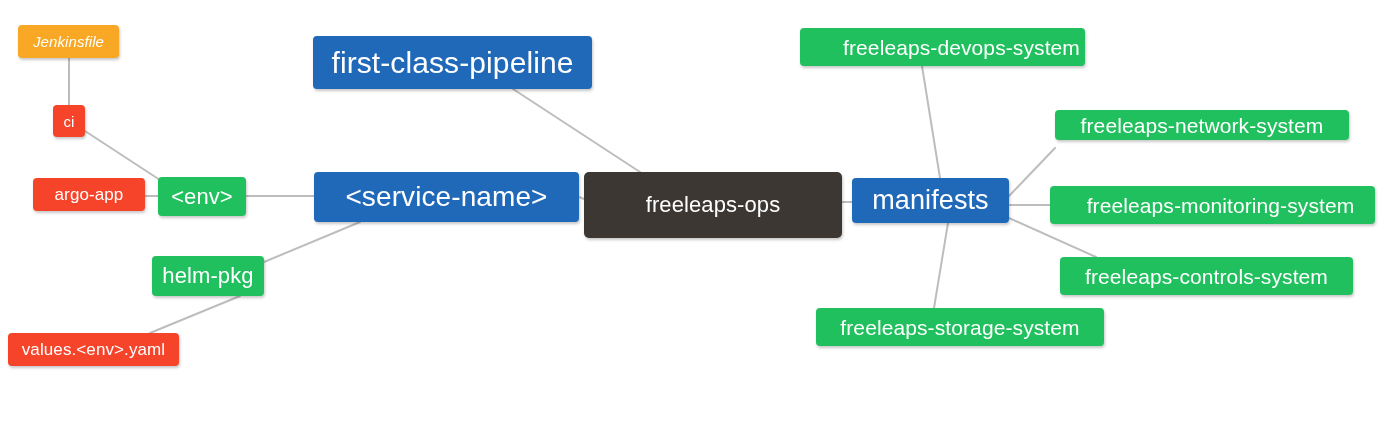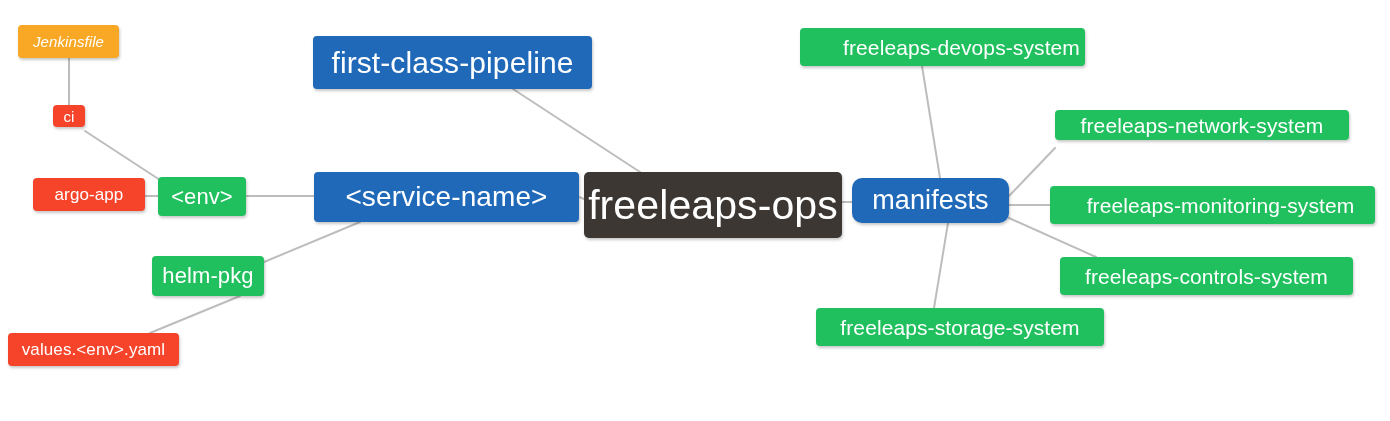--- a/index.html
+++ b/index.html
@@ -64,28 +64,28 @@
       <line x1="513" y1="89" x2="640" y2="172" stroke="#bdbdbd" stroke-width="2" stroke-linecap="round"></line>
       <line x1="842" y1="202" x2="852" y2="202" stroke="#bdbdbd" stroke-width="2" stroke-linecap="round"></line>
       <line x1="940" y1="178" x2="922" y2="66" stroke="#bdbdbd" stroke-width="2" stroke-linecap="round"></line>
       <line x1="1009" y1="196" x2="1055" y2="148" stroke="#bdbdbd" stroke-width="2" stroke-linecap="round"></line>
       <line x1="1009" y1="205" x2="1050" y2="205" stroke="#bdbdbd" stroke-width="2" stroke-linecap="round"></line>
       <line x1="1009" y1="218" x2="1096" y2="257" stroke="#bdbdbd" stroke-width="2" stroke-linecap="round"></line>
       <line x1="948" y1="223" x2="934" y2="308" stroke="#bdbdbd" stroke-width="2" stroke-linecap="round"></line>
     </svg>
   <div id="node-layer">
       <div class="node node-orange" style="left: 18px; top: 25px; width: 101px; height: 33px; font-size: 15px;">Jenkinsfile</div>
-      <div class="node node-red" style="left: 53px; top: 105px; width: 32px; height: 22px; font-size: 15px;">ci</div>
+      <div class="node node-red" style="left: 53px; top: 105px; width: 32px; height: 32px; font-size: 15px;">ci</div>
       <div class="node node-red" style="left: 33px; top: 178px; width: 112px; height: 33px; font-size: 17px;">argo-app</div>
       <div class="node node-green" style="left: 158px; top: 177px; width: 88px; height: 39px; font-size: 22px;">&lt;env&gt;</div>
       <div class="node node-green" style="left: 152px; top: 256px; width: 112px; height: 40px; font-size: 22px;">helm-pkg</div>
       <div class="node node-red" style="left: 8px; top: 333px; width: 171px; height: 33px; font-size: 17px;">values.&lt;env&gt;.yaml</div>
       <div class="node node-blue" style="left: 313px; top: 36px; width: 279px; height: 53px; font-size: 30px;">first-class-pipeline</div>
       <div class="node node-blue" style="left: 314px; top: 172px; width: 265px; height: 50px; font-size: 28px;">&lt;service-name&gt;</div>
-      <div class="node node-root" style="left: 584px; top: 172px; width: 258px; height: 66px; font-size: 41px;">freeleaps-ops</div>
-      <div class="node node-blue" style="left: 852px; top: 178px; width: 157px; height: 45px; font-size: 27px; border-radius: 10px;">manifests</div>
+      <div class="node node-root" style="left: 584px; top: 172px; width: 258px; height: 66px; font-size: 22px;">freeleaps-ops</div>
+      <div class="node node-blue" style="left: 852px; top: 178px; width: 157px; height: 45px; font-size: 27px;">manifests</div>
       <div class="node node-green" style="left: 800px; top: 28px; width: 285px; height: 38px; font-size: 21px; padding-left: 38px;">freeleaps-devops-system</div>
       <div class="node node-green" style="left: 1055px; top: 110px; width: 294px; height: 30px; font-size: 21px;">freeleaps-network-system</div>
       <div class="node node-green" style="left: 1050px; top: 186px; width: 325px; height: 38px; font-size: 21px; padding-left: 16px;">freeleaps-monitoring-system</div>
       <div class="node node-green" style="left: 1060px; top: 257px; width: 293px; height: 38px; font-size: 21px;">freeleaps-controls-system</div>
       <div class="node node-green" style="left: 816px; top: 308px; width: 288px; height: 38px; font-size: 21px;">freeleaps-storage-system</div>
     </div>
 </div>
 
 </body></html>

